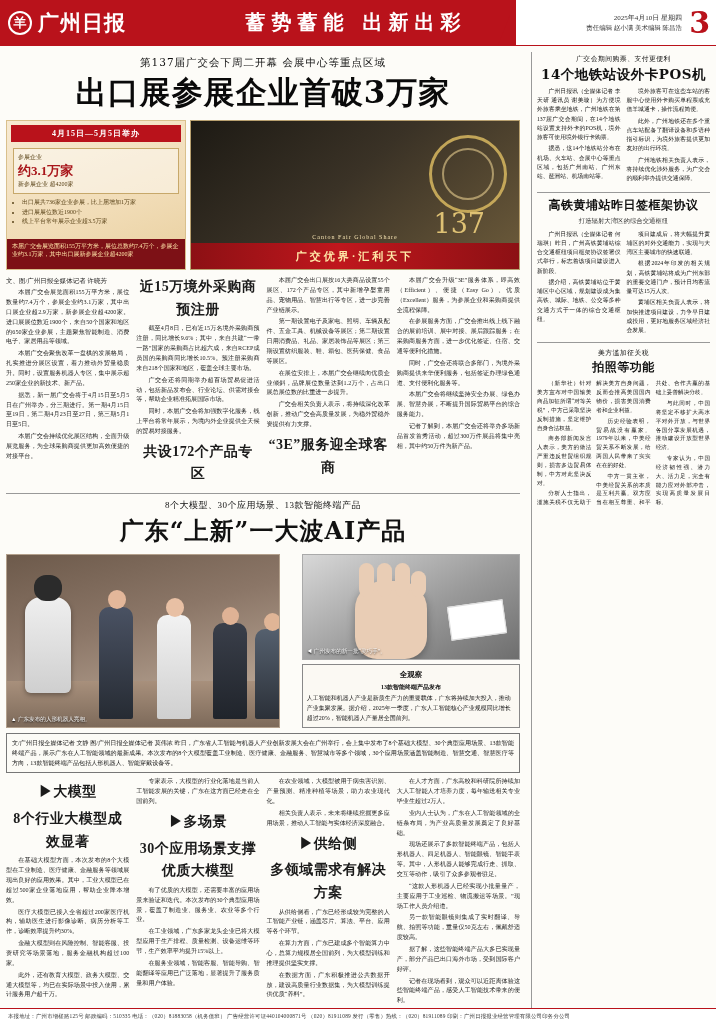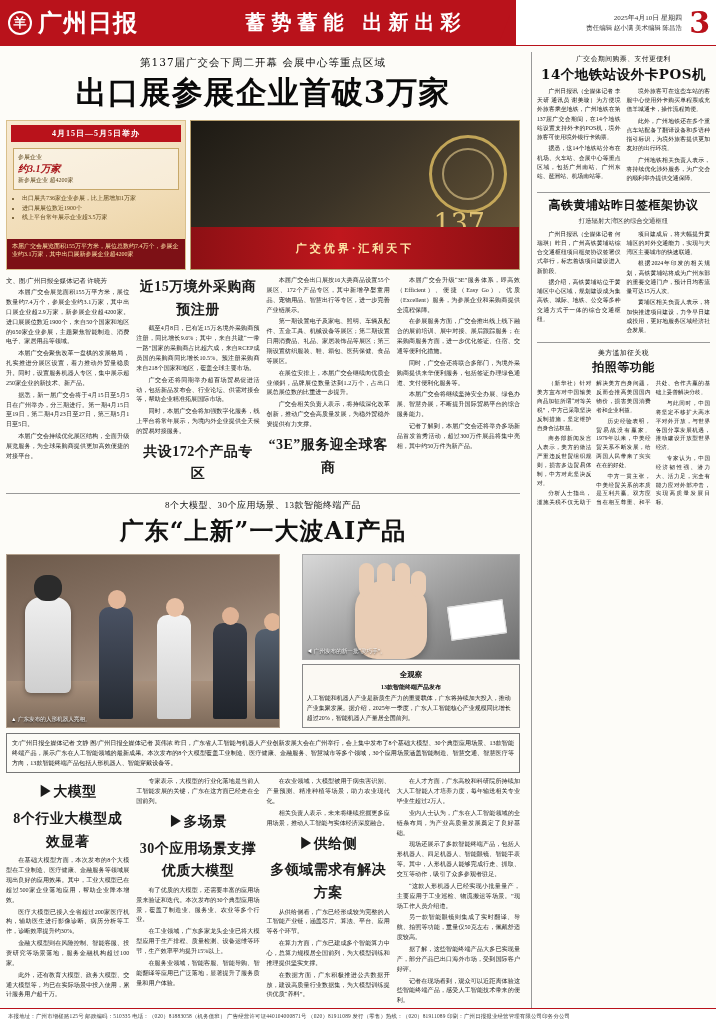--- a/index.html
+++ b/index.html
@@ -21,21 +21,21 @@
   }
   .mh-logo {
     width:196px; background:#b9121b; color:#fff;
     display:flex; align-items:center; gap:6px; padding-left:8px;
   }
   .mh-logo .circ {
     width:24px; height:24px; border-radius:50%;
     border:2px solid #fff; display:flex; align-items:center; justify-content:center;
     font-size:13px; font-weight:bold; font-family:"Liberation Serif", serif;
   }
-  .mh-logo .nm { font-size:24px; font-weight:bold; letter-spacing:1px; font-family:"DejaVu Serif", serif; }
+  .mh-logo .nm { font-size:21px; font-weight:bold; letter-spacing:1px; font-family:"DejaVu Serif", serif; }
   .mh-mid {
     flex:1; background:#b9121b; color:#fff;
     display:flex; align-items:center; justify-content:center;
     position:relative;
   }
   .mh-mid .slogan {
     font-size:20px; font-weight:bold; letter-spacing:6px;
     font-family:"DejaVu Serif", serif;
   }
   .mh-right {
@@ -84,21 +84,21 @@
     font-size:6px; color:#5a4318; padding:6px;
   }
   .hero-left .hl-title {
     background:#b9121b; color:#fff; font-size:8px; text-align:center;
     padding:3px 0; margin:-2px -2px 6px -2px; letter-spacing:1px; font-weight:bold;
   }
   .hero-left .stat-box {
     border:1px solid #c7a86a; background:rgba(255,255,255,.45);
     padding:4px; margin-bottom:4px;
   }
-  .hero-left .stat-box b { font-size:10px; color:#a8161b;font-style:italic; }
+  .hero-left .stat-box b { font-size:13px; color:#a8161b; }
   .hero-left ul { margin:0; padding-left:9px; line-height:1.6; }
   .hero-right {
     flex:1; background:linear-gradient(140deg,#1d1a14 0%,#3a3226 45%,#6e5c3b 100%);
     position:relative; overflow:hidden; border:1px solid #b9a170;
   }
   .hero-right .gold-ring {
     position:absolute; right:12px; top:14px; width:78px; height:78px;
     border-radius:50%; border:3px solid #d8b860; opacity:.85;
   }
   .hero-right .gold-ring:after {
@@ -107,21 +107,21 @@
   }
   .hero-right .cf-badge {
     position:absolute; right:8px; bottom:8px; color:#f0dba8;
     font-size:7px; text-align:right; line-height:1.35; letter-spacing:.5px;
   }
   .hero-right .cf-137 {
     position:absolute; right:34px; bottom:30px; font-size:27px; font-weight:normal;
     color:#e6c878; font-family:"DejaVu Serif", serif; opacity:.95;
   }
   .hero-right .red-banner {
-    position:absolute; left:0; right:0; bottom:0; height:42px;
+    position:absolute; left:0; right:0; bottom:0; height:26px;
     background:linear-gradient(90deg,#8c1014,#c0171d 45%,#8c1014);
     color:#ffe9a8; font-size:11px; font-weight:bold; letter-spacing:3px;
     display:flex; align-items:center; justify-content:center;
   }
   .hero-right .sub-banner {
     position:absolute; left:0; right:0; bottom:26px; height:12px;
     color:#f3e0b0; font-size:6px; letter-spacing:1px;
     display:flex; align-items:center; justify-content:center;
   }
   .hero-left .left-dark {

